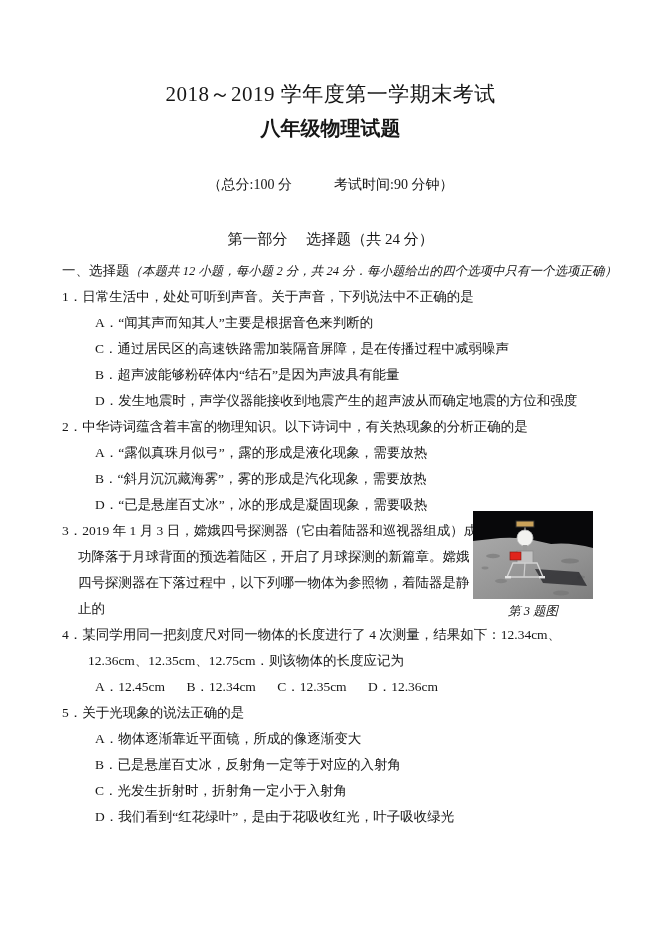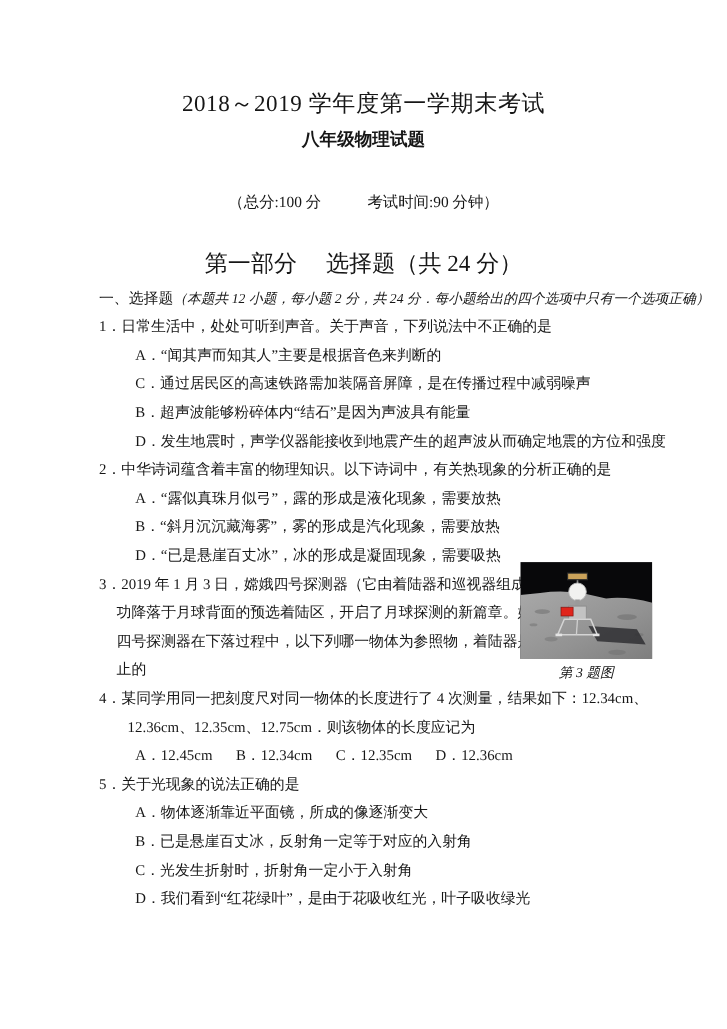--- a/index.html
+++ b/index.html
@@ -13,38 +13,38 @@
   }
   .header{text-align:center;}
   .title1{
     padding-top:81px;
     font-size:21px;
     line-height:26px;
     letter-spacing:0.5px;
   }
   .title2{
     margin-top:8px;
-    font-size:16px;
+    font-size:20px;
     line-height:26px;
     font-weight:bold;
     font-family:"Liberation Sans","DejaVu Sans",sans-serif;
   }
   .info{
     margin-top:34px;
     font-size:14px;
     line-height:20px;
   }
   .part-heading{
     margin-top:34px;
-    font-size:21px;
+    font-size:15px;
     line-height:20px;
     text-align:center;
   }
   .content{
-    margin:9px 40px 0 90px;
+    margin:9px 40px 0 62px;
     font-size:13.5px;
     line-height:26px;
   }
   .intro-line{white-space:nowrap;}
   .intro-prefix{font-size:13.5px;}
   .intro-note{
     font-style:italic;
     font-size:12.5px;
     font-family:"Liberation Serif","DejaVu Serif",serif;
   }

